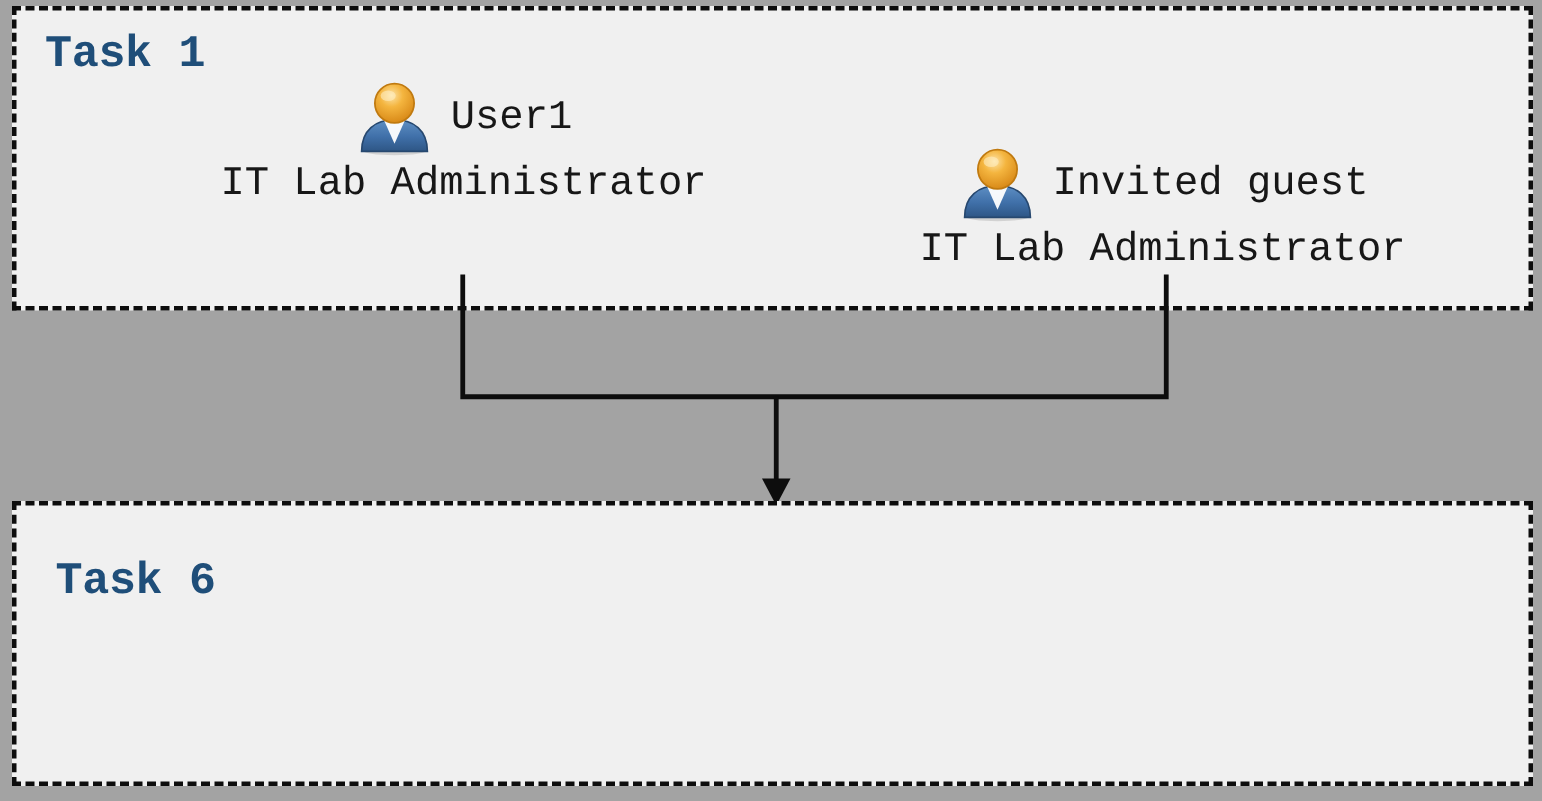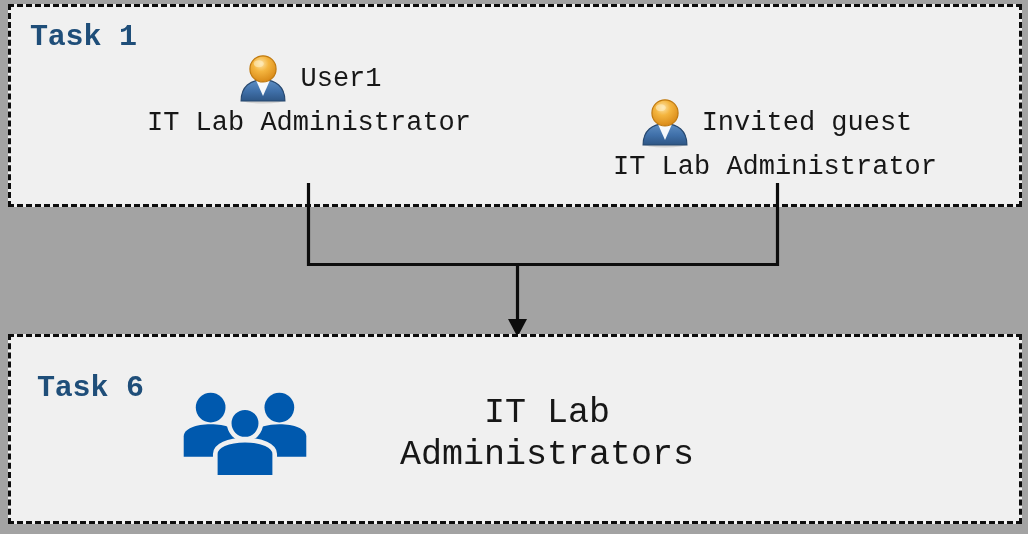--- a/index.html
+++ b/index.html
@@ -162,30 +162,14 @@
     <g stroke="#0d0d0d" stroke-width="3.2" fill="none">
       <path d="M308.5 183 L308.5 264.5 L777.5 264.5 L777.5 183"></path>
       <path d="M517.5 264.5 L517.5 322"></path>
     </g>
     <polygon points="517.5,337 508,319 527,319" fill="#0d0d0d"></polygon>
   </svg>
 
   <div class="task-box" id="task2-box"></div>
   <div class="task-label" id="task2-label">Task 6</div>
 
-  <div id="group-row">
-    <svg class="group-icon" viewBox="0 0 140 100">
-      <g fill="#0059AE">
-        <circle cx="33" cy="21" r="16"></circle>
-        <path d="M4 74 L4 52 C4 44 17 39 33 39 C49 39 62 44 62 52 L62 74 Z"></path>
-        <circle cx="107" cy="21" r="16"></circle>
-        <path d="M78 74 L78 52 C78 44 91 39 107 39 C123 39 136 44 136 52 L136 74 Z"></path>
-        <g stroke="#F0F0F0" stroke-width="5">
-          <circle cx="70" cy="38" r="17" fill="#0059AE"></circle>
-          <path d="M38 96 L38 71 C38 62 52 56 70 56 C88 56 102 62 102 71 L102 96 Z" fill="#0059AE"></path>
-        </g>
-      </g>
-    </svg>
-    <div class="group-label">IT Lab
-Administrators</div>
-  </div>
 
 </div>
 
 </body></html>

